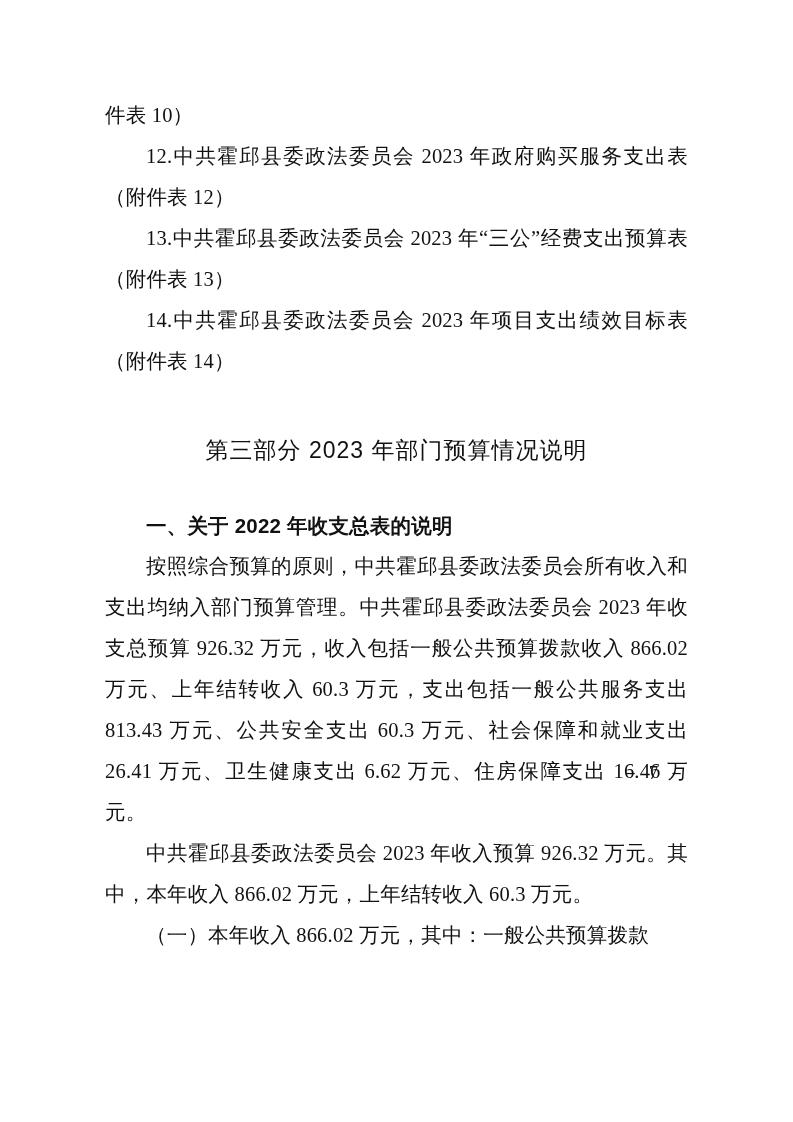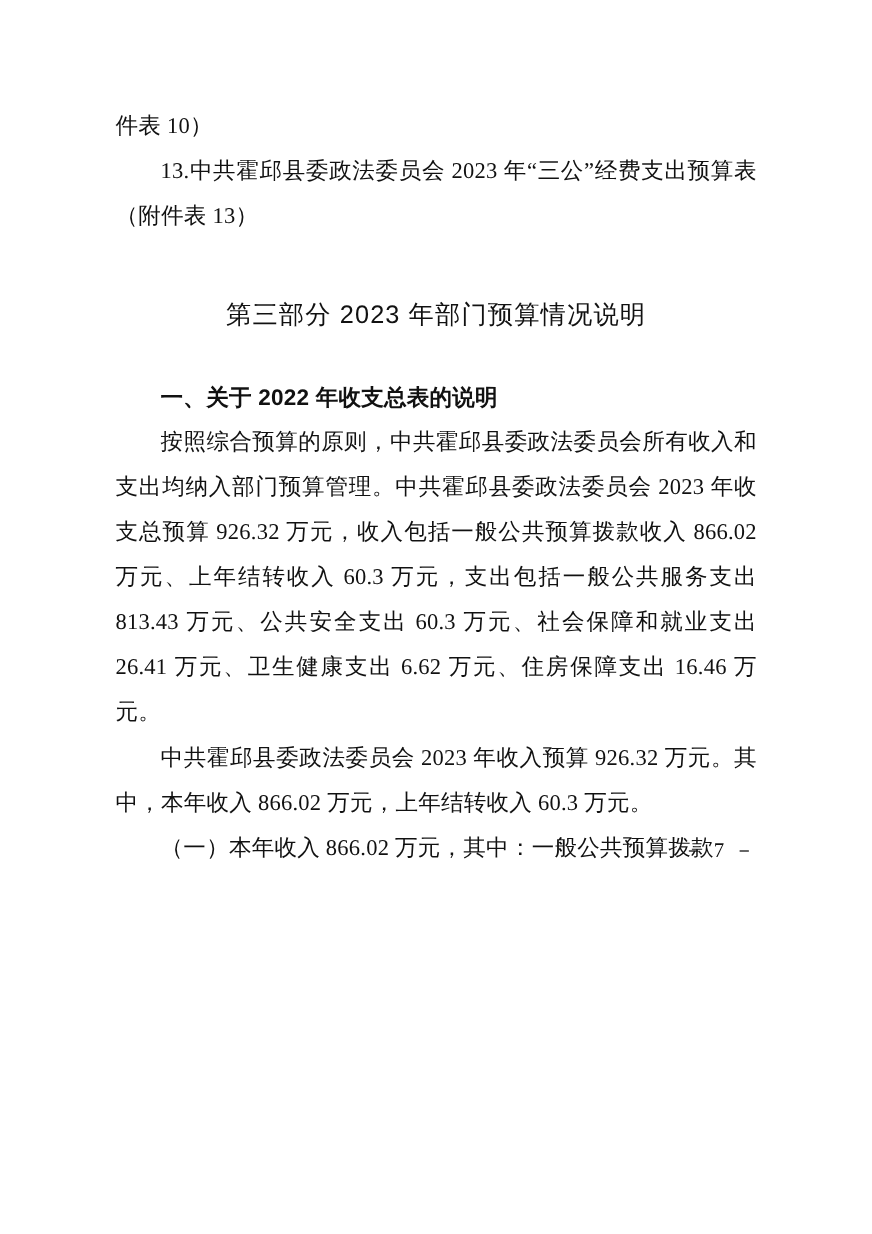--- a/index.html
+++ b/index.html
@@ -64,21 +64,23 @@
   }
 </style>
 </head>
 <body>
 
 <div class="page">
   <div class="doc-body">
 
     <p class="para">件表 10）</p>
 
+    <p class="para-indent">12.中共霍邱县委政法委员会 2023 年政府购买服务支出表（附件表 12）</p>
     <p class="para-indent">13.中共霍邱县委政法委员会 2023 年“三公”经费支出预算表（附件表 13）</p>
+    <p class="para-indent">14.中共霍邱县委政法委员会 2023 年项目支出绩效目标表（附件表 14）</p>
 
     <div class="spacer-lg"></div>
 
     <h1 class="section-title">第三部分   2023 年部门预算情况说明</h1>
 
     <div class="spacer-md"></div>
 
     <h2 class="sub-title">一、关于 2022 年收支总表的说明</h2>
     <p class="para-indent">按照综合预算的原则，中共霍邱县委政法委员会所有收入和支出均纳入部门预算管理。中共霍邱县委政法委员会 2023 年收支总预算 926.32 万元，收入包括一般公共预算拨款收入 866.02 万元、上年结转收入 60.3 万元，支出包括一般公共服务支出 813.43 万元、公共安全支出 60.3 万元、社会保障和就业支出 26.41 万元、卫生健康支出 6.62 万元、住房保障支出 16.46 万元。</p>
 

